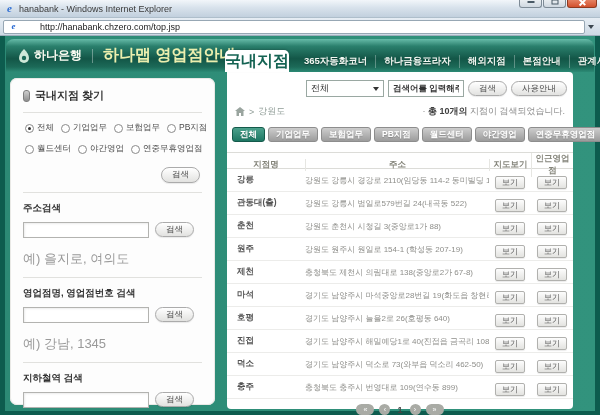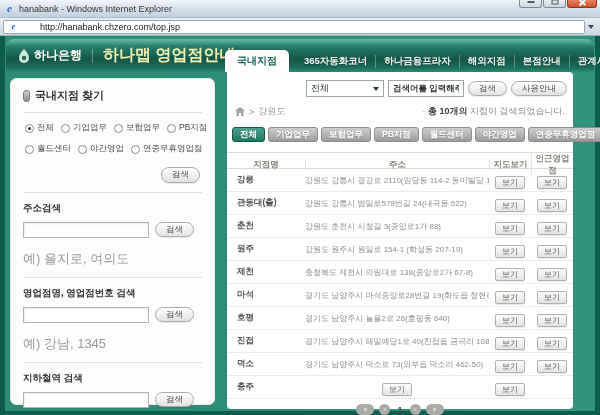--- a/index.html
+++ b/index.html
@@ -46,21 +46,21 @@
     background:linear-gradient(180deg,#66bba8 0%,#2a7f6c 22%,#135647 60%,#1c6a58 85%,#2c8a75 100%);
     display:flex; align-items:center; }
   .logo-wrap { display:flex; align-items:center; margin-left:12px; }
   .logo-mark { margin-right:4px; }
   .logo-text { color:#fdfdf4; font-weight:bold; font-size:12px; letter-spacing:0; }
   .nav-divider { width:1px; height:14px; background:rgba(255,255,255,.35); margin:0 10px; }
   .map-label { color:#ecefae; font-weight:bold; font-size:16px;text-align:right; }
 
   .tab-active { position:absolute; left:220px; top:14px; width:64px; height:22px; z-index:3;
     background:#fff; border-radius:5px 5px 0 0; display:flex; align-items:center; justify-content:center;
-    font-size:10px; font-weight:bold; color:#156353; box-shadow:0 -1px 2px rgba(0,0,0,.15); }
+    font-size:16px; font-weight:bold; color:#156353; box-shadow:0 -1px 2px rgba(0,0,0,.15); }
   .tabs-rest { position:absolute; left:291px; right:6px; top:16px; height:18px; z-index:2;
     display:flex; align-items:center; }
   .tab { color:#f3f8f2; font-weight:bold; font-size:9.5px; padding:0 8px; white-space:nowrap;
     text-shadow:0 1px 1px rgba(0,0,0,.35); }
   .tab + .tab { border-left:1px solid rgba(255,255,255,.3); }
 
   
   .sidebar { position:absolute; left:5px; width:205px; top:42px; bottom:6px;
     background:#fdfdfd; border-radius:7px; box-shadow:inset 0 0 0 1px #e9e9e6; padding:10px 13px; }
   .sb-title { display:flex; align-items:center; gap:5px; font-size:11px; font-weight:bold; color:#333; }
@@ -348,20 +348,21 @@
             <div class="td ctr"><button class="btn-view">보기</button></div>
           </div>
           <div class="trow">
             <div class="td name">덕소</div>
             <div class="td addr">경기도 남양주시 덕소로 73(와부읍 덕소리 462-50)</div>
             <div class="td ctr"><button class="btn-view">보기</button></div>
             <div class="td ctr"><button class="btn-view">보기</button></div>
           </div>
           <div class="trow">
             <div class="td name">충주</div>
+            <div class="td addr">충청북도 충주시 번영대로 109(연수동 899)</div>
             <div class="td ctr"><button class="btn-view">보기</button></div>
             <div class="td ctr"><button class="btn-view">보기</button></div>
           </div>
         </div>
 
     <div class="pagination">
       <button class="pg pill">«</button>
       <button class="pg circ">‹</button>
       <span class="pg-num">1</span>
       <button class="pg circ">›</button>

